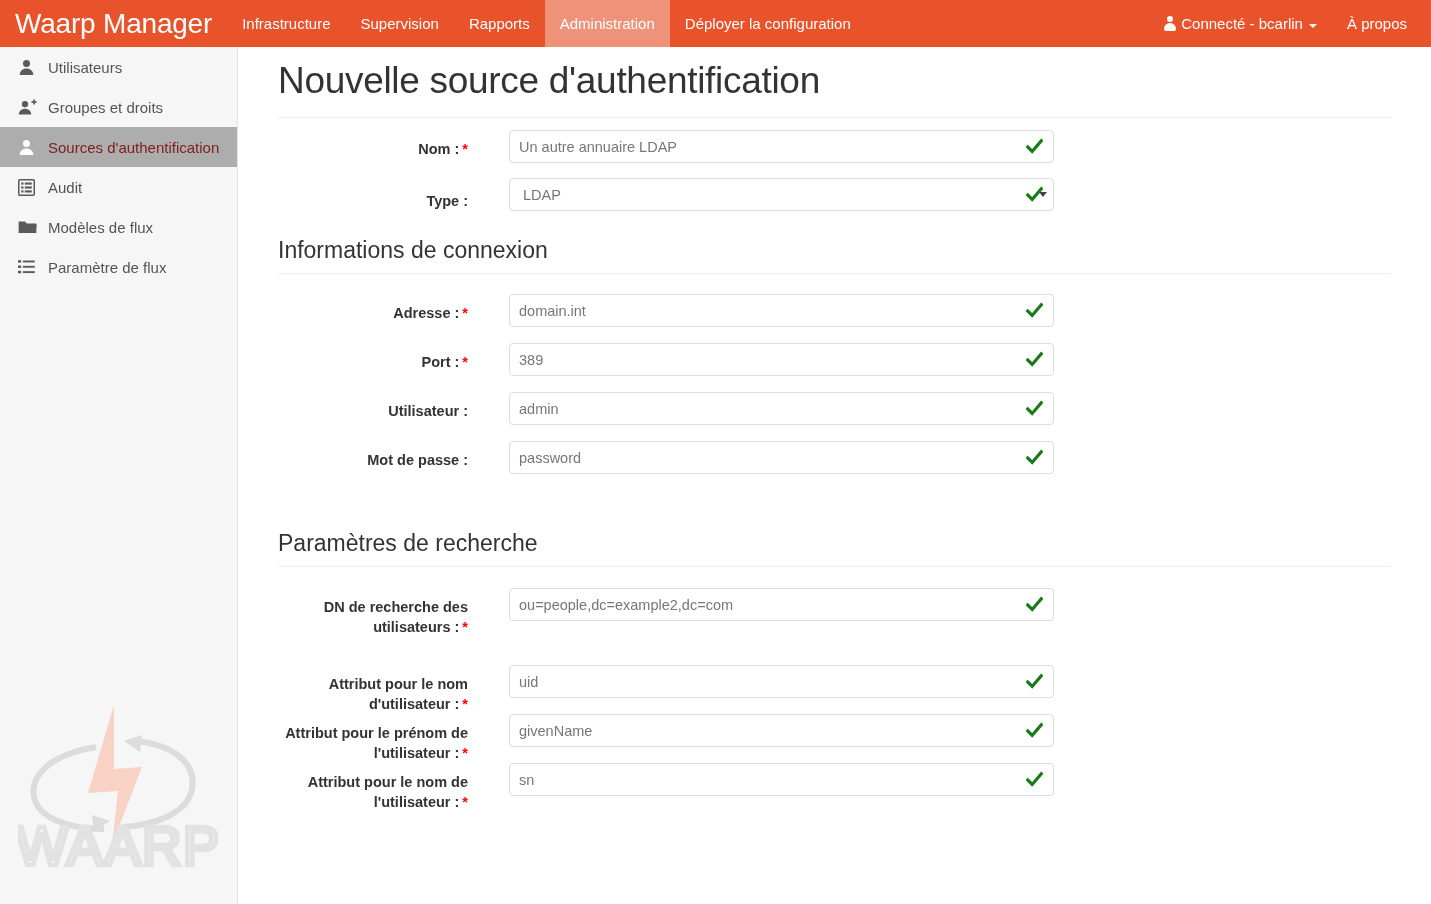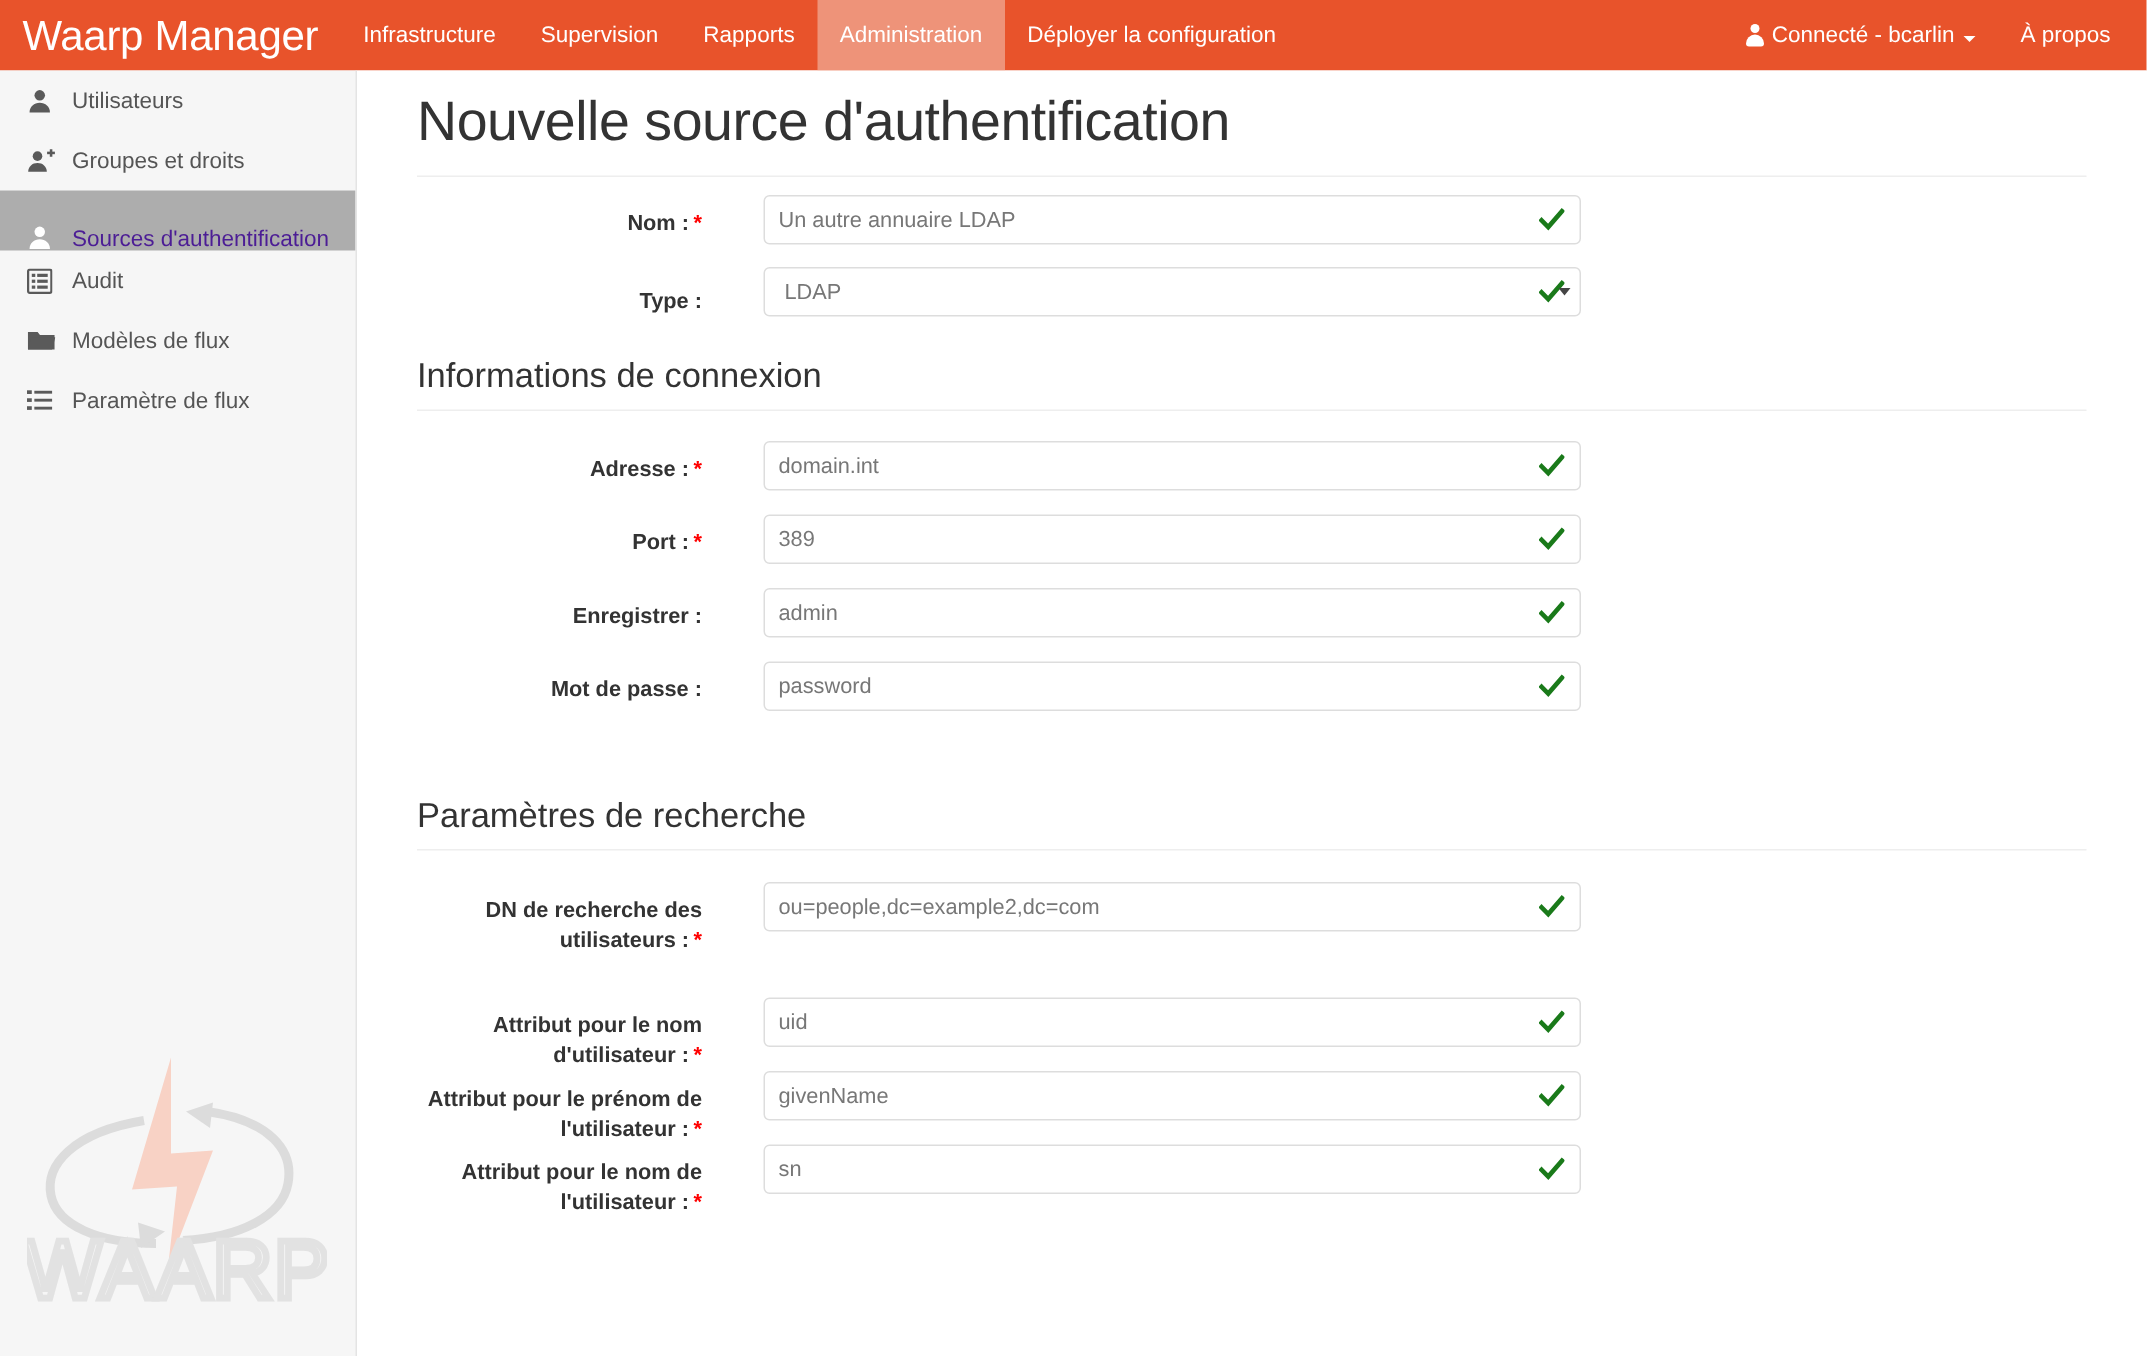--- a/index.html
+++ b/index.html
@@ -83,21 +83,21 @@
   }
   .side-list { list-style: none; margin: 0; padding: 0; position: relative; z-index: 2; }
   .side-item {
     display: flex; align-items: center;
     height: 40px;
     padding-left: 18px;
     font-size: 15px;
     color: #555555;
     cursor: pointer;
   }
-  .side-item.active { background: #ADADAD; color: #4c1d95; align-items: flex-end; }
+  .side-item.active { background: #ADADAD; color: #7f1d1d; }
   .side-item .side-ico {
     width: 22px; margin-right: 8px;
     display: inline-flex; align-items: center; justify-content: flex-start;
     flex: 0 0 22px;
   }
   .side-label { line-height: 1; }
 
   
   .watermark {
     position: absolute;
@@ -366,21 +366,21 @@
     <div class="ctrl">
       <input class="inp" value="389" style="">
       <svg class="check" viewBox="0 0 16 16">
           <path d="M1.6 8.4 L5.8 12.6 L14.4 2.6" fill="none" stroke="#1A7A1A" stroke-width="2.9" stroke-linecap="square"></path>
         </svg>
     </div>
   </div>
 
   <div class="form-row" style="margin-bottom:16px;">
     <div class="lbl">
-      <span>Enregistrer :</span>
+      <span>Utilisateur :</span>
     </div>
     <div class="ctrl">
       <input class="inp" value="admin" style="">
       <svg class="check" viewBox="0 0 16 16">
           <path d="M1.6 8.4 L5.8 12.6 L14.4 2.6" fill="none" stroke="#1A7A1A" stroke-width="2.9" stroke-linecap="square"></path>
         </svg>
     </div>
   </div>
 
   <div class="form-row" style="margin-bottom:16px;">

